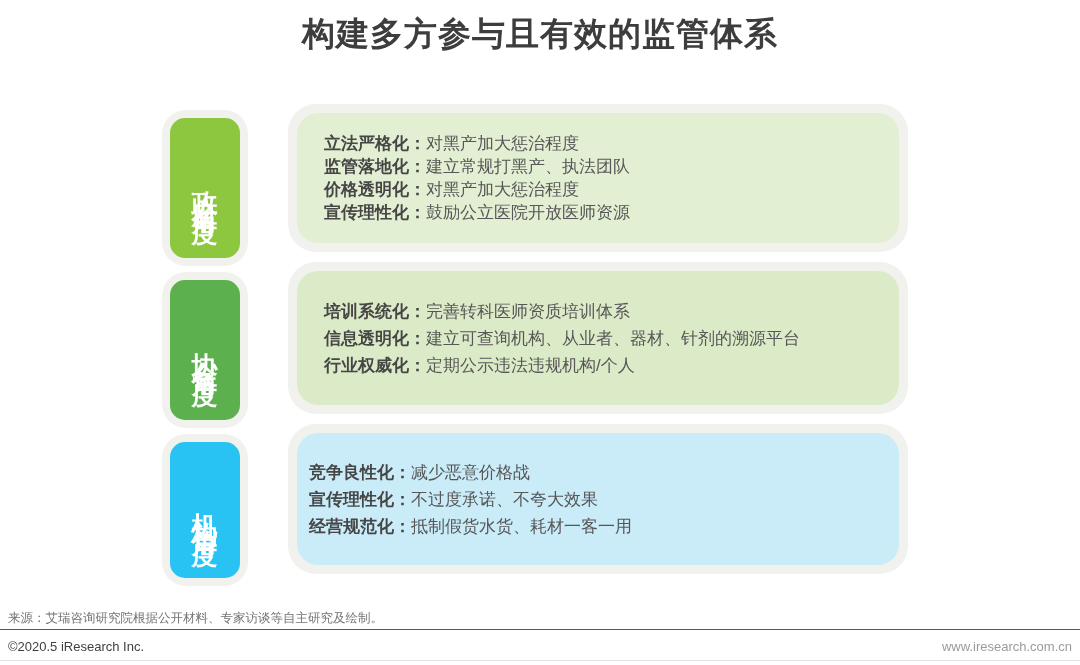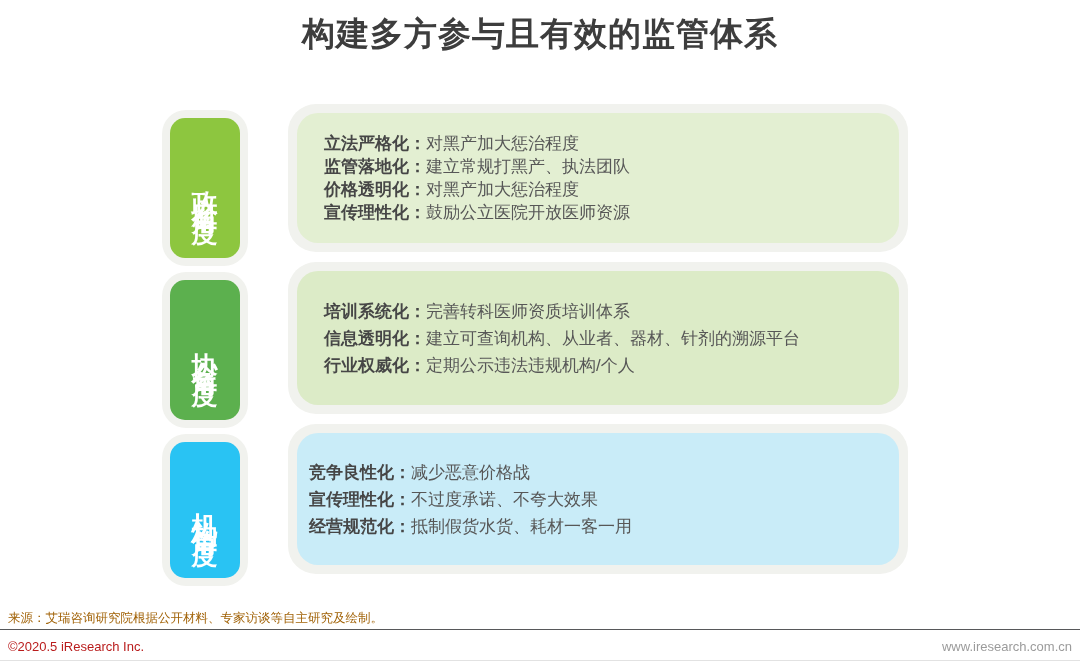--- a/index.html
+++ b/index.html
@@ -78,36 +78,36 @@
   .box.b2, .box.b3 { gap: 4px; }
   .line { font-size: 17px; white-space: nowrap; }
   .term { font-weight: bold; color: #464646; }
   .desc { color: #575757; }
   
   .source {
     position: absolute;
     left: 8px;
     top: 610px;
     font-size: 12.5px;
-    color: #a16207;
+    color: #737373;
   }
   .divider {
     position: absolute;
     left: 0;
     top: 629px;
     width: 100%;
     height: 1px;
     background: #57585a;
   }
   .copyright {
     position: absolute;
     left: 8px;
     top: 639px;
     font-size: 13px;
-    color: #b91c1c;
+    color: #404040;
   }
   .website {
     position: absolute;
     right: 8px;
     top: 639px;
     font-size: 13px;
     color: #9b9b9b;
     text-align: center;
   }
   .bottom-line {

